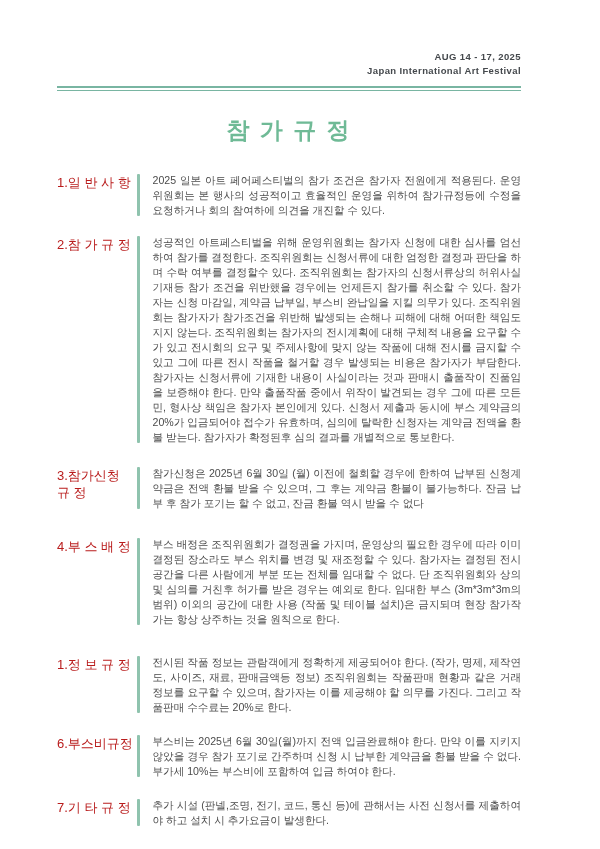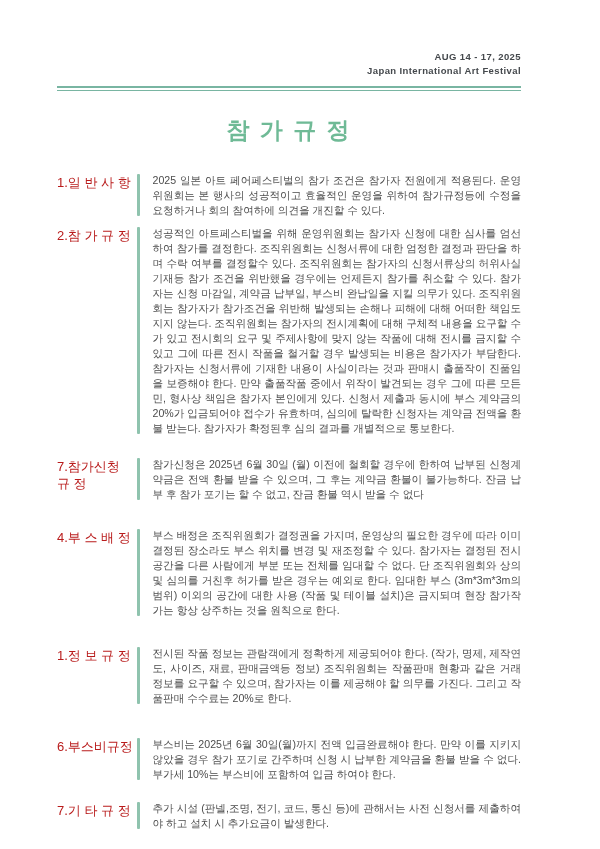--- a/index.html
+++ b/index.html
@@ -35,25 +35,25 @@
     margin-top: 24px;
     text-align: center;
     font-size: 23px;
     font-weight: 700;
     letter-spacing: 2px;
     color: #6fba96;
   }
   
   .section { display: flex; align-items: stretch; }
   .s1 { margin-top: 27px; }
-  .s2 { margin-top: 8px; }
+  .s2 { margin-top: 17px; }
   .s3 { margin-top: 21px; }
   .s4 { margin-top: 26px; }
   .s5 { margin-top: 28px; }
-  .s6 { margin-top: 31px; }
+  .s6 { margin-top: 19px; }
   .s7 { margin-top: 19px; justify-content: space-between; }
   .label {
     flex: none;
     width: 80px;
     font-size: 13px;
     font-weight: 400;
     color: #b91c1c;
     line-height: 17px;
     padding-top: 1px;
   }
@@ -98,21 +98,21 @@
   <div class="section s2">
     <div class="label">
       <div>2.참 가 규 정</div>
     </div>
     <div class="bar"></div>
     <div class="body-text">성공적인 아트페스티벌을 위해 운영위원회는 참가자 신청에 대한 심사를 엄선하여 참가를 결정한다. 조직위원회는 신청서류에 대한 엄정한 결정과 판단을 하며 수락 여부를 결정할수 있다. 조직위원회는 참가자의 신청서류상의 허위사실 기재등 참가 조건을 위반했을 경우에는 언제든지 참가를 취소할 수 있다. 참가자는 신청 마감일, 계약금 납부일, 부스비 완납일을 지킬 의무가 있다. 조직위원회는 참가자가 참가조건을 위반해 발생되는 손해나 피해에 대해 어떠한 책임도 지지 않는다. 조직위원회는 참가자의 전시계획에 대해 구체적 내용을 요구할 수가 있고 전시회의 요구 및 주제사항에 맞지 않는 작품에 대해 전시를 금지할 수있고 그에 따른 전시 작품을 철거할 경우 발생되는 비용은 참가자가 부담한다. 참가자는 신청서류에 기재한 내용이 사실이라는 것과 판매시 출품작이 진품임을 보증해야 한다. 만약 출품작품 중에서 위작이 발견되는 경우 그에 따른 모든 민, 형사상 책임은 참가자 본인에게 있다. 신청서 제출과 동시에 부스 계약금의 20%가 입금되어야 접수가 유효하며, 심의에 탈락한 신청자는 계약금 전액을 환불 받는다. 참가자가 확정된후 심의 결과를 개별적으로 통보한다.</div>
   </div>
 
   <div class="section s3">
     <div class="label">
-      <div>7.참가신청</div>
+      <div>3.참가신청</div>
       <div class="l2">규 정</div>
     </div>
     <div class="bar"></div>
     <div class="body-text">참가신청은 2025년 6월 30일 (월) 이전에 철회할 경우에 한하여 납부된 신청계약금은 전액 환불 받을 수 있으며, 그 후는 계약금 환불이 불가능하다. 잔금 납부 후 참가 포기는 할 수 없고, 잔금 환불 역시 받을 수 없다</div>
   </div>
 
   <div class="section s4">
     <div class="label">
       <div>4.부 스 배 정</div>
     </div>

